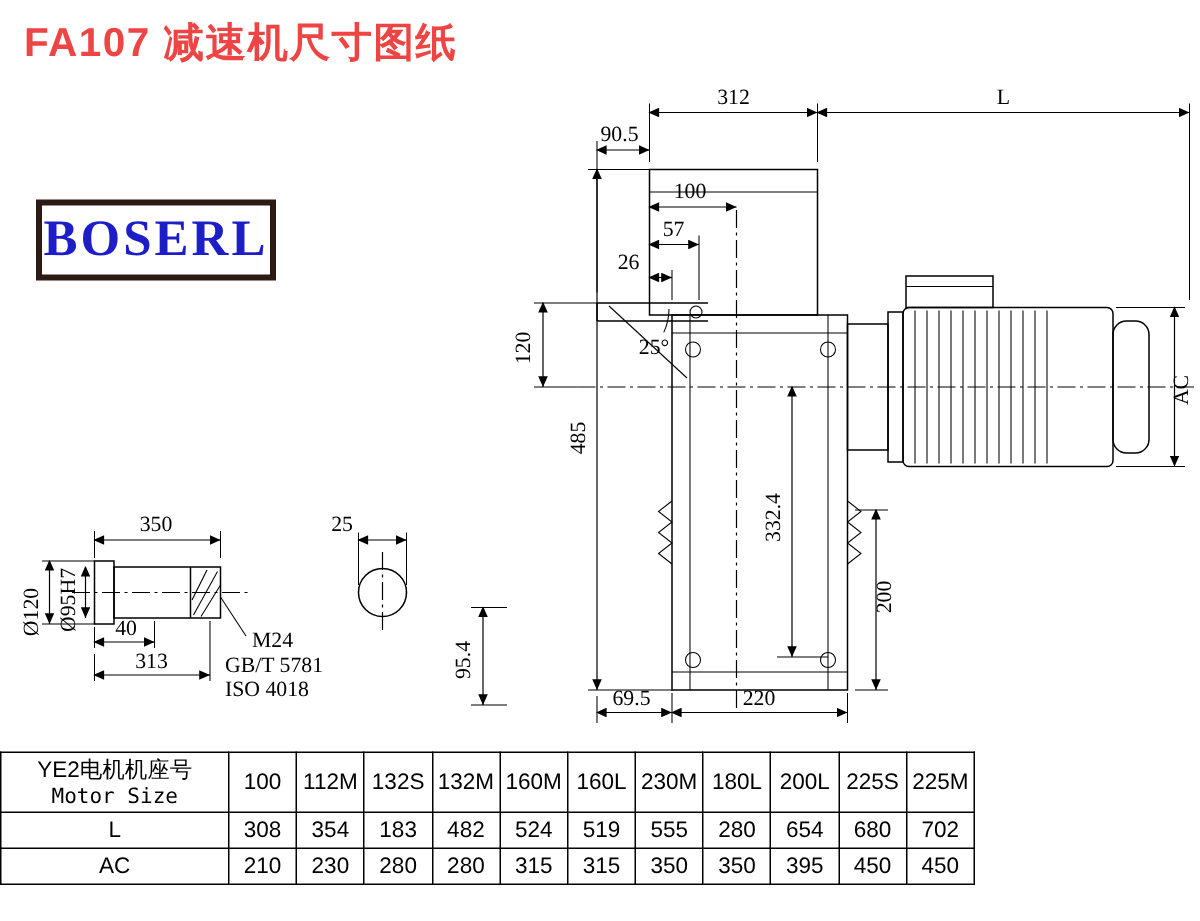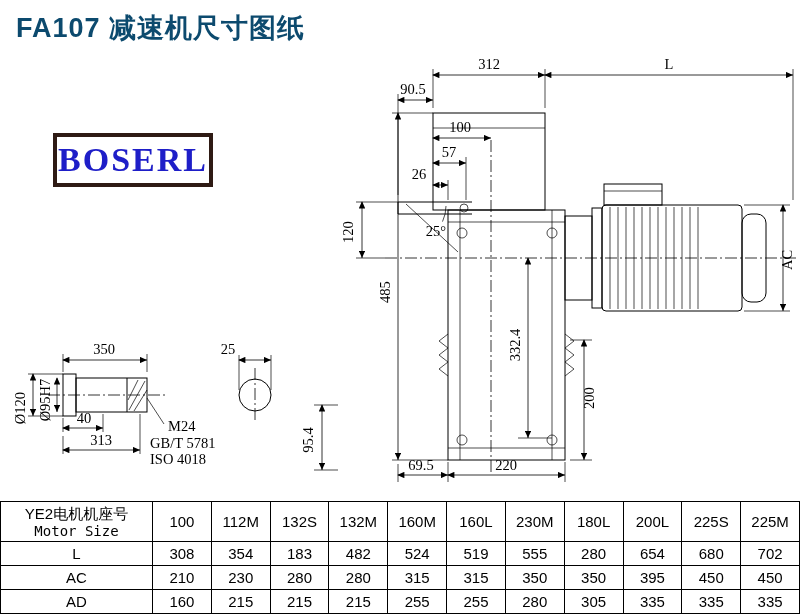--- a/index.html
+++ b/index.html
@@ -1,32 +1,32 @@
 <!DOCTYPE html>
 <html><head>
 <meta charset="utf-8">
 <style>
   html,body{margin:0;padding:0;background:#fff;}
   .page{position:relative;width:800px;height:614px;background:#fff;overflow:hidden;
         font-family:"Liberation Sans",sans-serif;color:#000;}
   .title{position:absolute;left:16px;top:10px;margin:0;font-size:27px;font-weight:bold;
-         letter-spacing:1px;color:#0c4a6e;}
-  .logo{position:absolute;left:53px;top:133px;width:152px;height:46px;border:4px solid #2e1a14;
+         letter-spacing:1px;color:#ef4444;}
+  .logo{position:absolute;left:24px;top:133px;width:152px;height:46px;border:4px solid #2e1a14;
         background:#fff;display:flex;align-items:center;justify-content:center;}
   .logo span{font-family:"Liberation Serif",serif;font-size:34px;font-weight:bold;
              color:#1e1ec8;letter-spacing:2px;}
   .drawing{position:absolute;left:0;top:0;}
   svg text{font-family:"Liberation Serif",serif;font-size:14.5px;fill:#000;}
   .dim{text-anchor:middle;}
   .lead{text-anchor:start;}
   .ln{stroke:#000;stroke-width:1;fill:none;}
   .lt{stroke:#000;stroke-width:0.7;fill:none;}
   .dl{stroke:#000;stroke-width:0.8;fill:none;}
   .cl{stroke:#000;stroke-width:0.8;fill:none;stroke-dasharray:12 3 2 3;}
-  .dims-table{position:absolute;left:0;top:501px;width:800px;border-collapse:collapse;
+  .dims-table{position:absolute;left:0;top:501px;width:650px;border-collapse:collapse;
               table-layout:fixed;background:#fff;padding-left:24px;}
   .dims-table th,.dims-table td{border:1px solid #000;text-align:center;padding:0;
               font-size:15px;font-weight:normal;color:#000;}
   .dims-table tr{height:24px;}
   .dims-table tr.head{height:40px;}
   .corner-cn{font-size:15px;line-height:19px;}
   .corner-en{font-size:14px;line-height:17px;font-family:"DejaVu Sans Mono",monospace;}
 </style>
 </head>
 <body>
@@ -263,30 +263,16 @@
         <td>280</td>
         <td>280</td>
         <td>315</td>
         <td>315</td>
         <td>350</td>
         <td>350</td>
         <td>395</td>
         <td>450</td>
         <td>450</td>
       </tr>
-      <tr>
-        <th>AD</th>
-        <td>160</td>
-        <td>215</td>
-        <td>215</td>
-        <td>215</td>
-        <td>255</td>
-        <td>255</td>
-        <td>280</td>
-        <td>305</td>
-        <td>335</td>
-        <td>335</td>
-        <td>335</td>
-      </tr>
     </tbody>
   </table>
 
 </div>
 
 </body></html>

